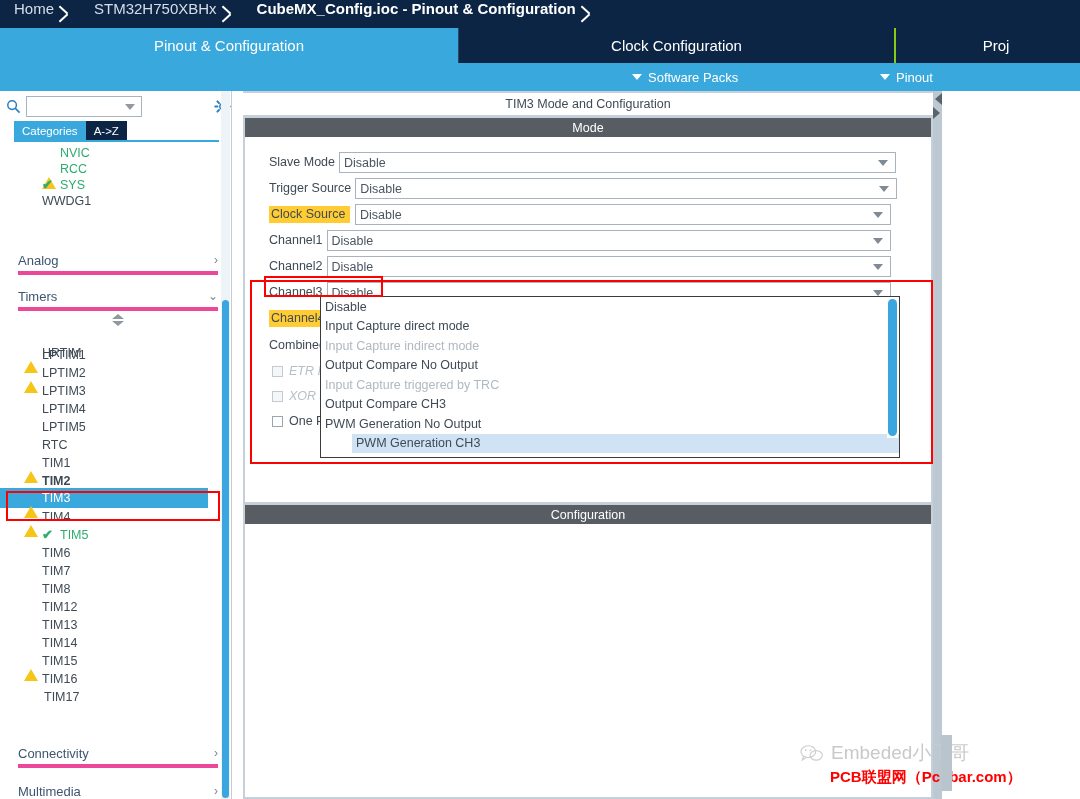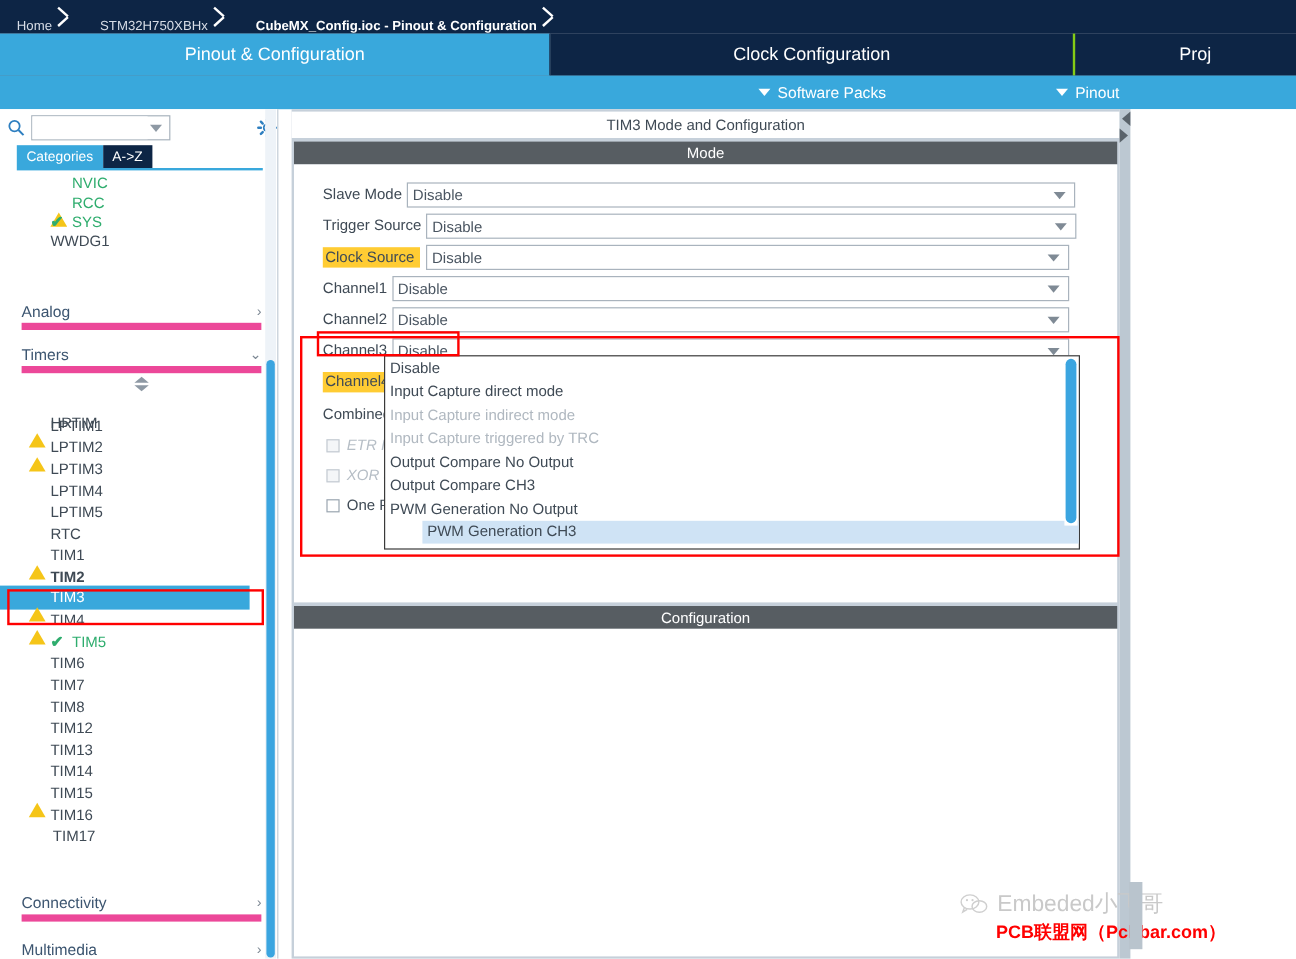--- a/index.html
+++ b/index.html
@@ -10,22 +10,22 @@
     overflow: hidden;
   }
   #root { position: relative; width: 1080px; height: 799px; }
 
   
   .breadcrumb {
     position: absolute; left: 0; top: 0; width: 1080px; height: 28px;
     background: #0d2545; display: flex; align-items: center;
   }
   .crumb {
-    display: flex; align-items: flex-end; height: 28px;
-    color: #d7dde7; font-size: 11px; white-space: nowrap;
+    display: flex; align-items: flex-start; height: 28px;
+    color: #d7dde7; font-size: 15px; white-space: nowrap;
     padding-left: 18px;
   }
   .crumb.first { padding-left: 14px; }
   .crumb.active { color: #ffffff; font-weight: bold; }
   .chev {
     width: 22px; height: 28px; position: relative; flex: 0 0 22px;
   }
   .chev::before, .chev::after {
     content: ""; position: absolute; left: 4px; width: 11px; height: 2px;
     background: #ffffff;
@@ -126,21 +126,21 @@
     border-right: 7px solid transparent; border-bottom: 12px solid #f5c518;
     position: relative; top: 1px;
   }
   .chk-ok {
     color: #2fad6e; font-size: 13px; font-weight: bold; line-height: 14px;
   }
 
   .grp-row {
     position: absolute; left: 18px; width: 200px; height: 26px;
     display: flex; align-items: center; justify-content: space-between;
-    font-size: 13px; color: #3c5570; border-bottom: 6px solid #ec4899;
+    font-size: 13px; color: #3c5570; border-bottom: 4px solid #ec4899;
   }
   .grp-arrow-r { font-size: 12px; color: #7d8894; }
 
   .spinner {
     position: absolute; left: 112px; width: 12px; height: 12px;
   }
   .spinner::before, .spinner::after {
     content: ""; position: absolute; left: 0; width: 0; height: 0;
     border-left: 6px solid transparent; border-right: 6px solid transparent;
   }
@@ -572,25 +572,25 @@
   <div class="dropdown">
     <div class="dd-item">
       <span>Disable</span>
       </div>
     <div class="dd-item">
       <span>Input Capture direct mode</span>
       </div>
     <div class="dd-item disabled">
       <span>Input Capture indirect mode</span>
       </div>
+    <div class="dd-item">
+      <span>Output Compare No Output</span>
+      </div>
     <div class="dd-item disabled">
       <span>Input Capture triggered by TRC</span>
-      </div>
-    <div class="dd-item">
-      <span>Output Compare No Output</span>
       </div>
     <div class="dd-item">
       <span>Output Compare CH3</span>
       </div>
     <div class="dd-item">
       <span>PWM Generation No Output</span>
       </div>
     <div class="dd-item hover">
       <span>PWM Generation CH3</span>
       </div>

